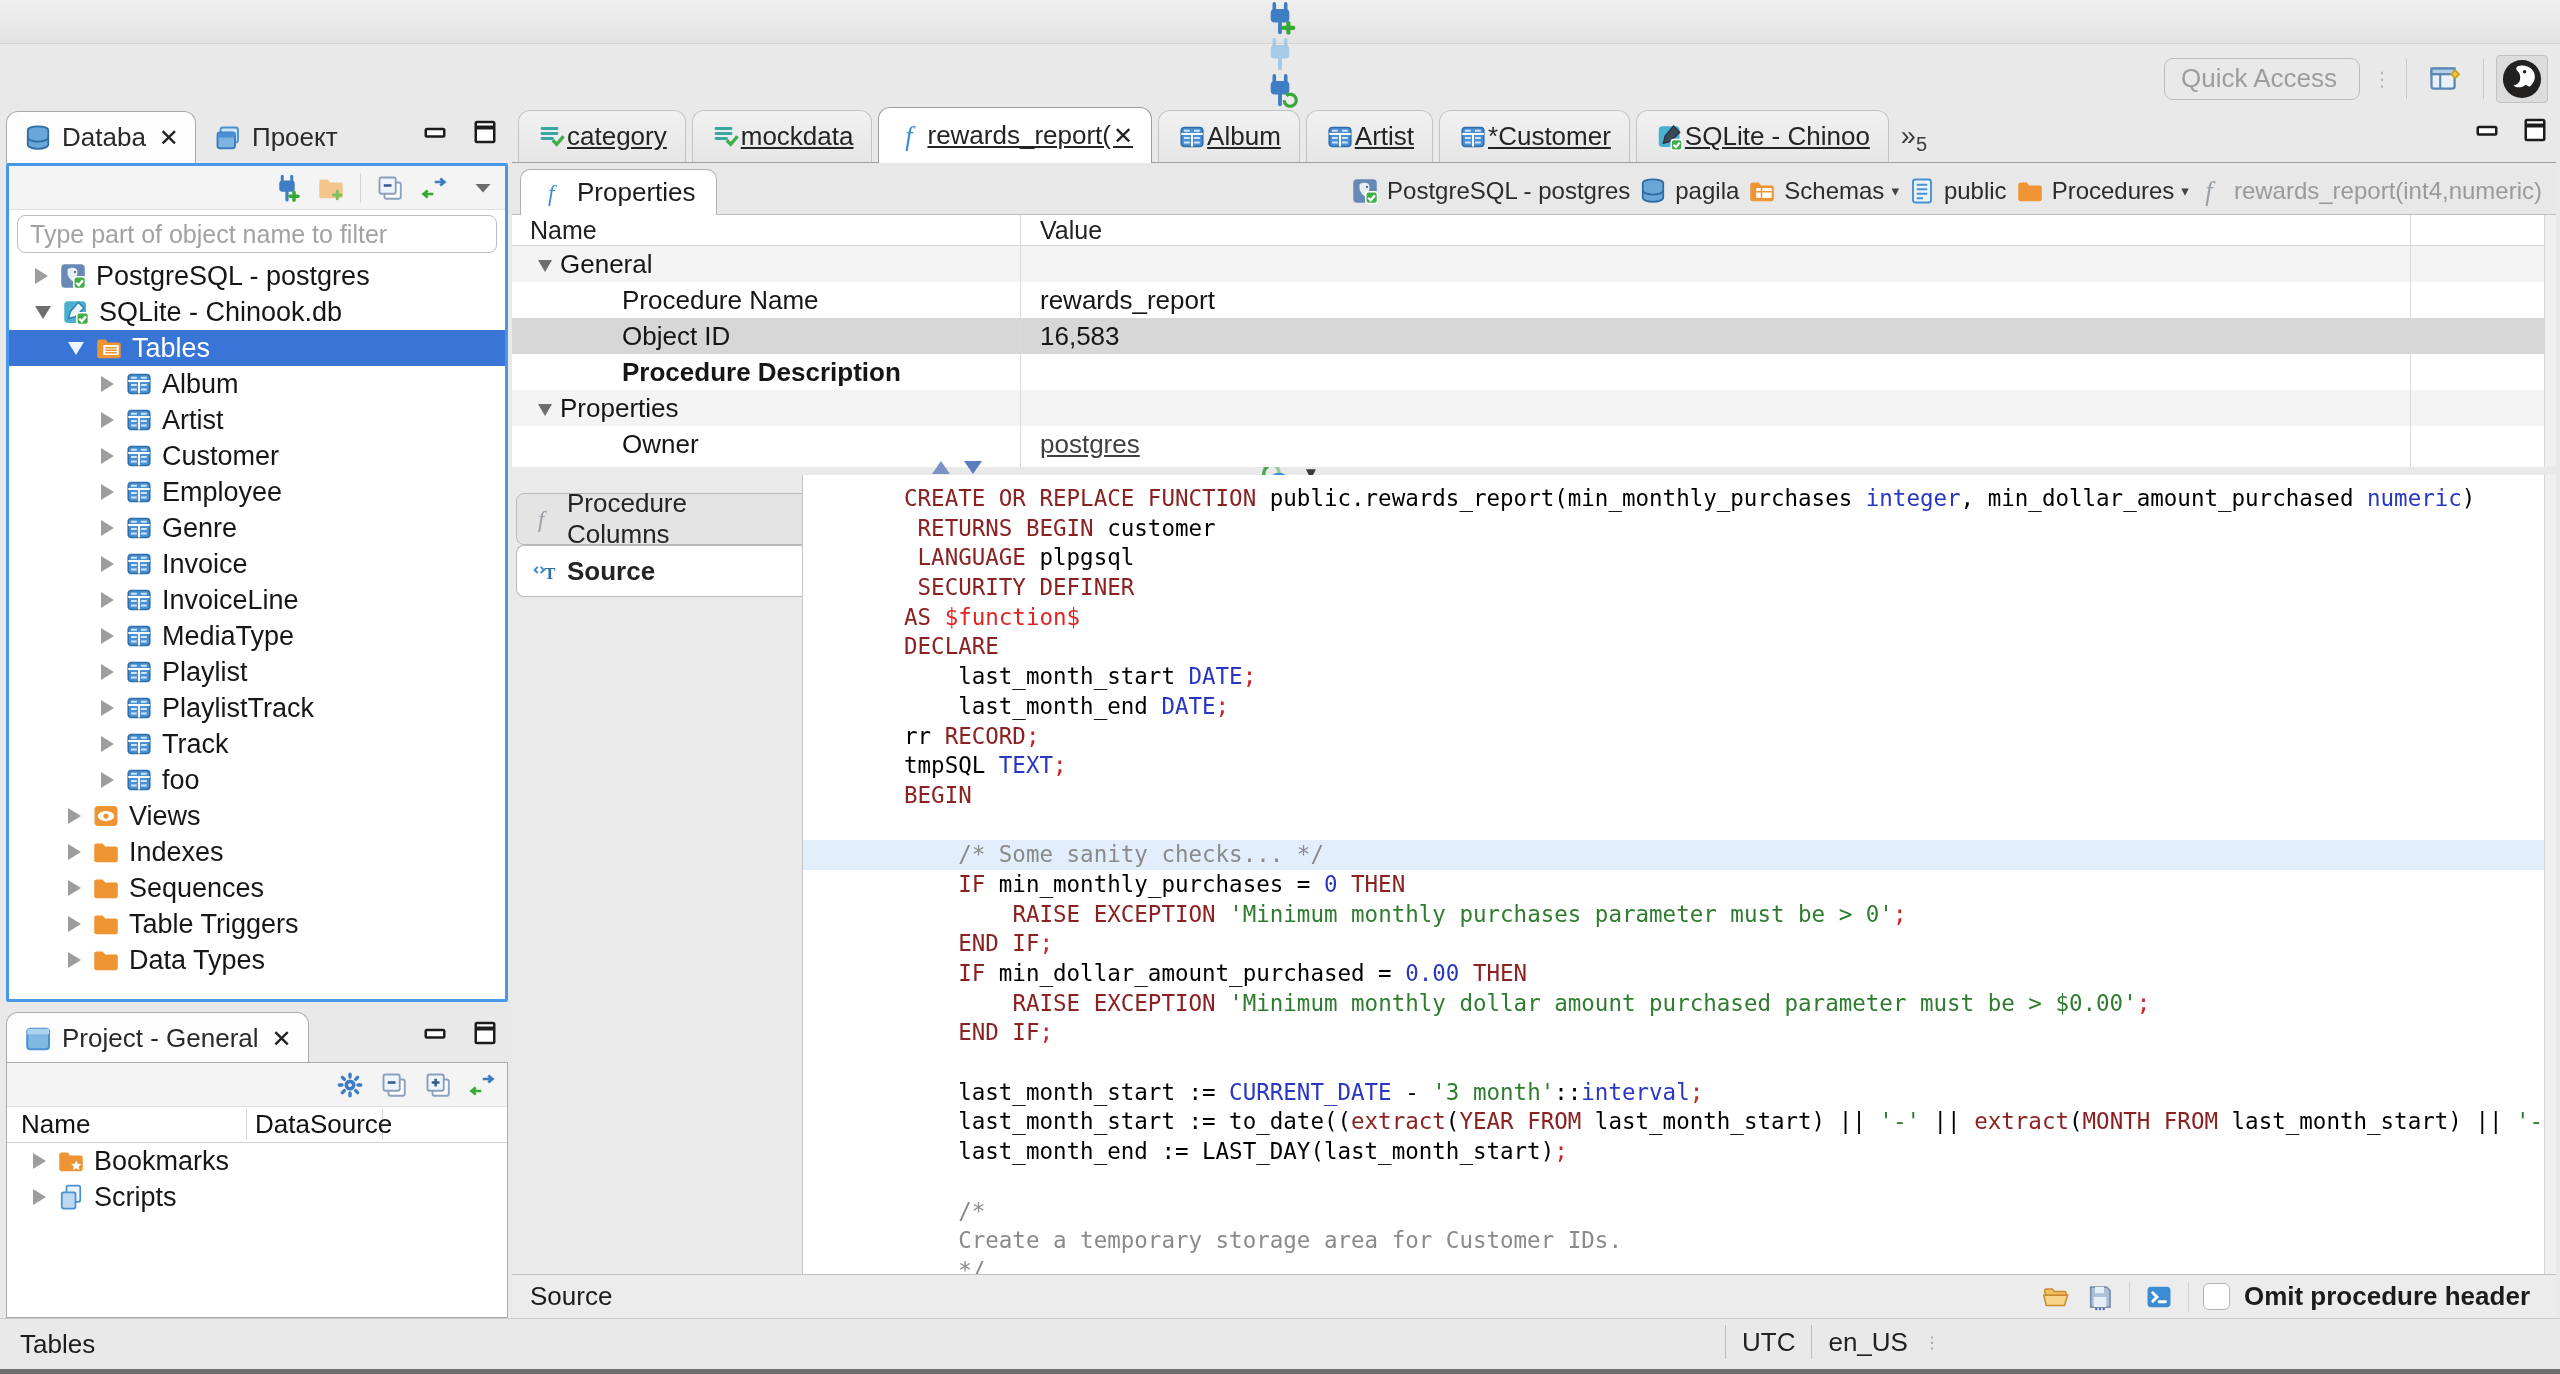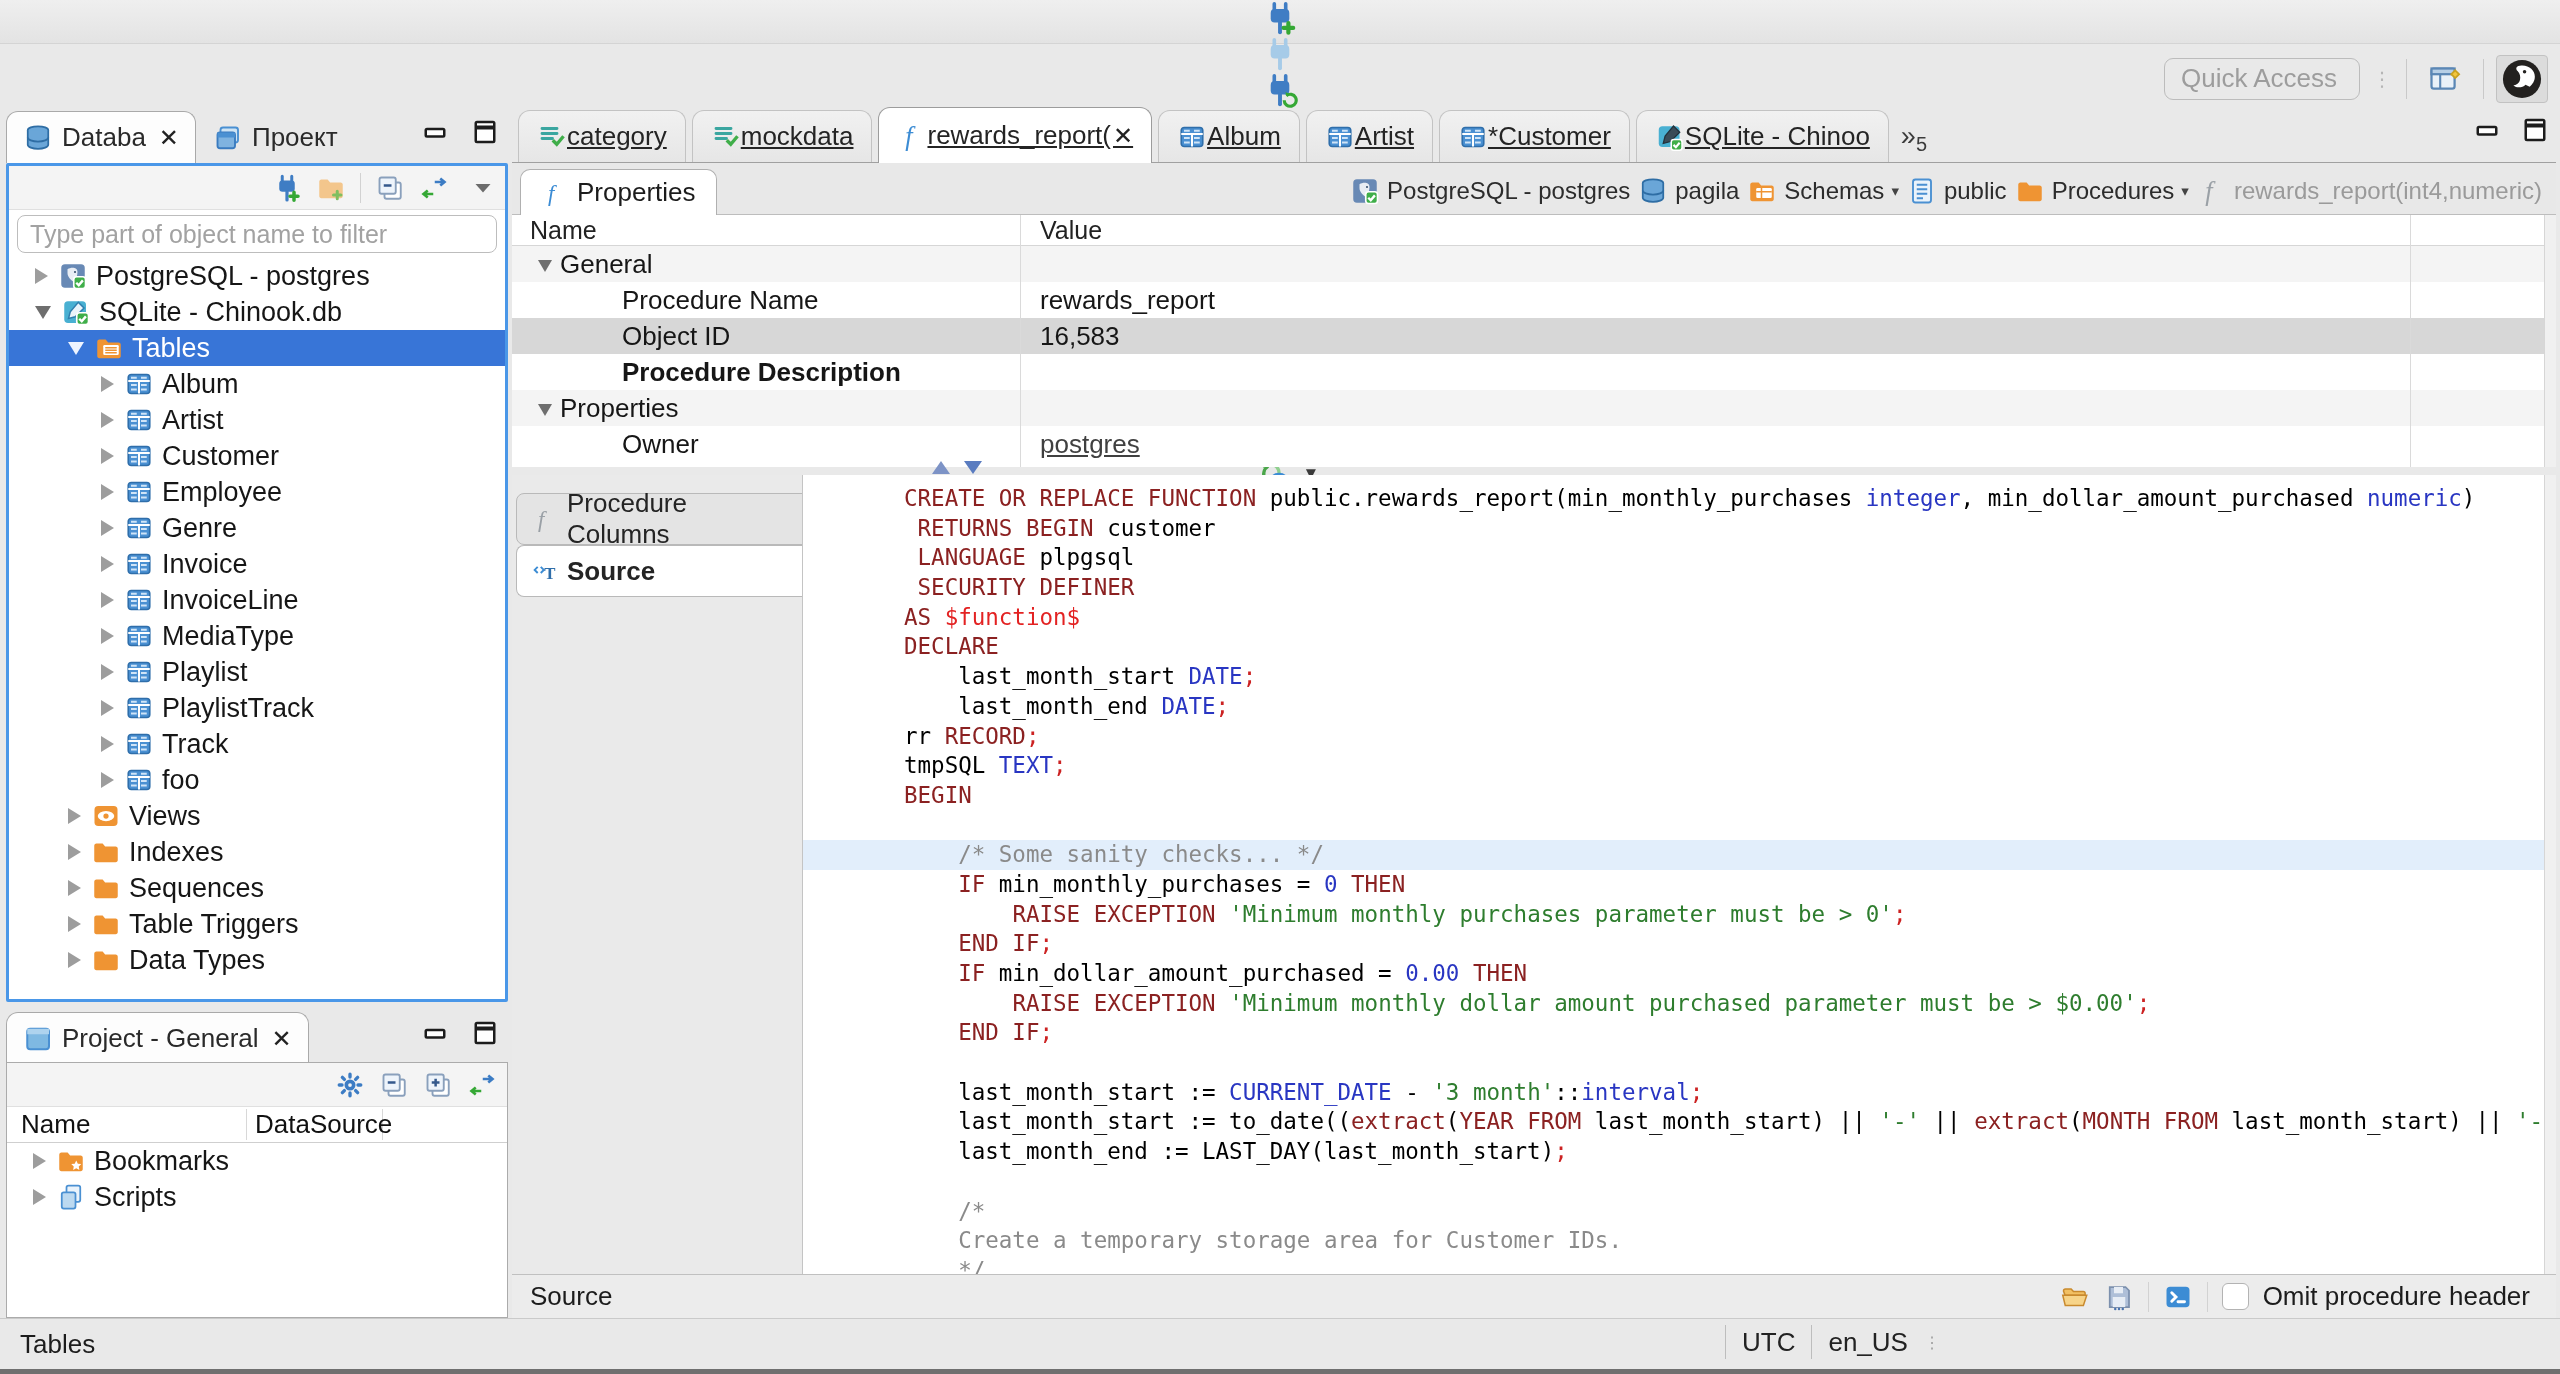--- a/index.html
+++ b/index.html
@@ -128,21 +128,21 @@
   .cl.hl { background:#e2eefb; }
   .tk-kw { color:#8b2121; } .tk-ty { color:#2936c2; } .tk-num { color:#2936c2; }
   .tk-str { color:#2e7d2e; } .tk-cm { color:#8a8a8a; } .tk-semi { color:#cc2222; }
   .tk-dollar { color:#e32222; } .tk-pl { color:#000; }
   #code-top-pad { height:9px; }
   .scrollgutter { position:absolute; right:0; top:0; bottom:0; width:12px; background:#f0f0f0; border-left:1px solid #d6d6d6; }
 
   #editor-status { position:absolute; left:0; right:0; bottom:0; height:44px; background:#ececec;
     border-top:1px solid #c0c0c0; display:flex; align-items:center; font-size:26px; color:#1c1c1c; }
   #editor-status .src { margin-left:18px; }
-  #editor-status .right { margin-left:auto; display:flex; align-items:center; gap:14px; padding-right:26px; }
+  #editor-status .right { margin-left:auto; display:flex; align-items:center; gap:14px; padding-right:26px;font-weight:bold; }
   #omit-check { width:27px; height:27px; background:#fff; border:1px solid #b3b3b3; border-radius:6px; }
 
   
   #statusbar { position:absolute; left:0; right:0; bottom:0; height:56px; background:#e9e9e9;
     border-top:1px solid #cacaca; }
   #statusbar::after { content:""; position:absolute; left:0; right:0; bottom:0; height:5px; background:#6f6f6f; }
   #sb-left { position:absolute; left:20px; top:10px; font-size:26px; color:#1c1c1c; }
   #sb-right { position:absolute; left:1725px; top:6px; display:flex; align-items:center; gap:16px; font-size:26px; color:#222; }
   .sbsep { width:1px; height:34px; background:#bdbdbd; }
   .sbgrip { color:#9f9f9f; font-size:16px; line-height:9px; }

